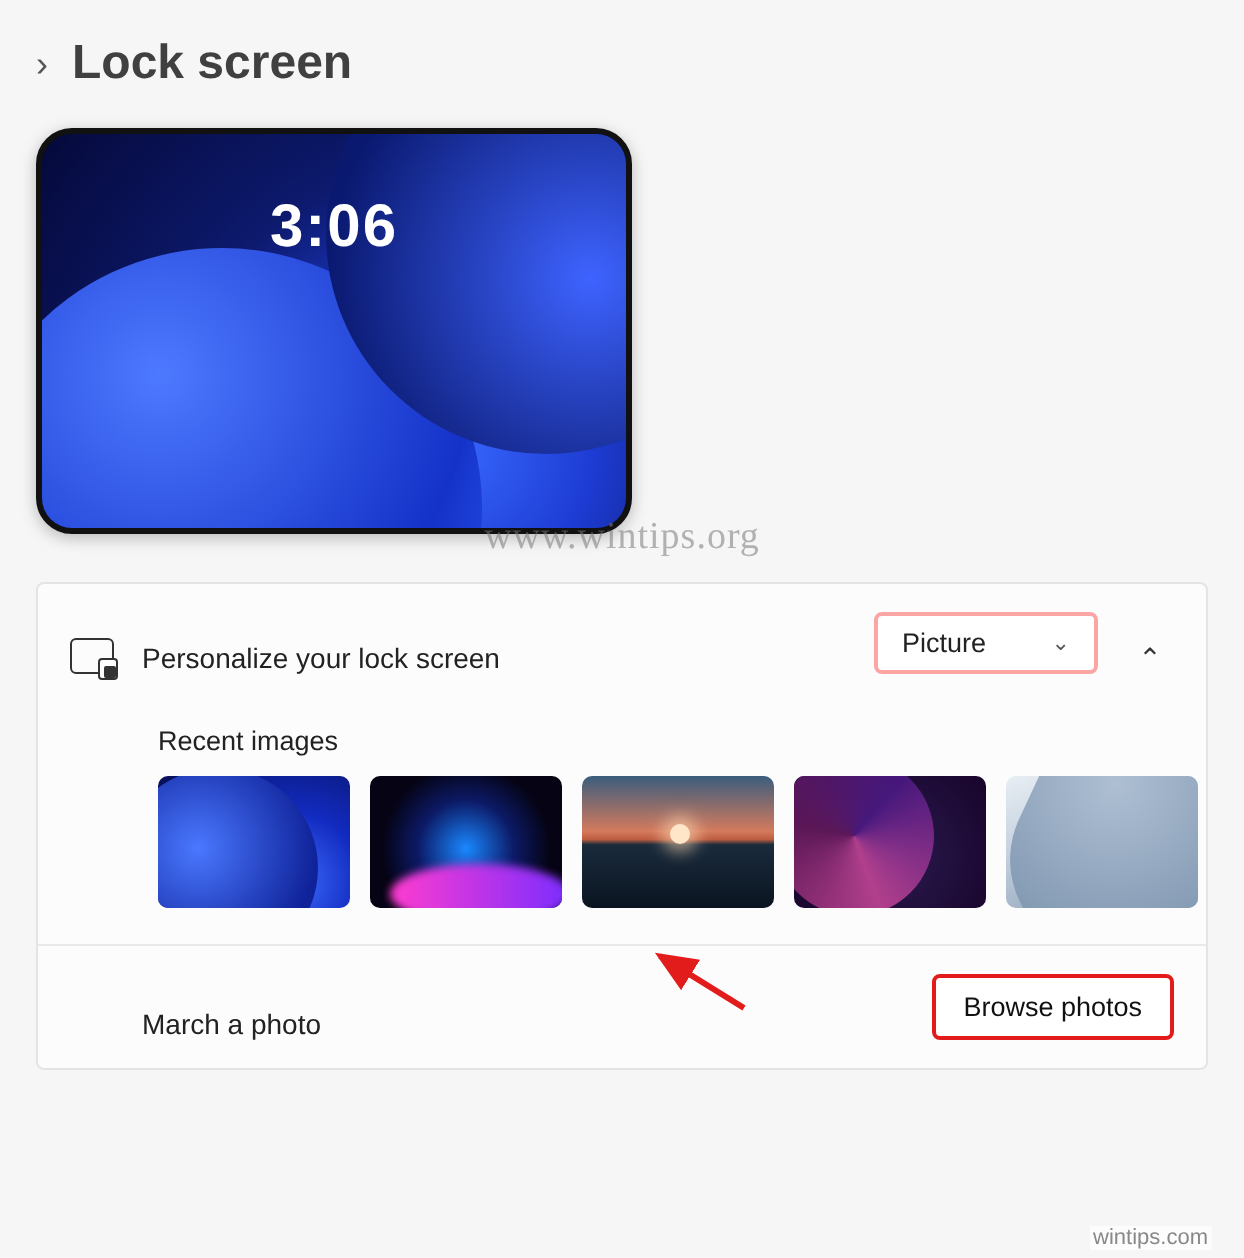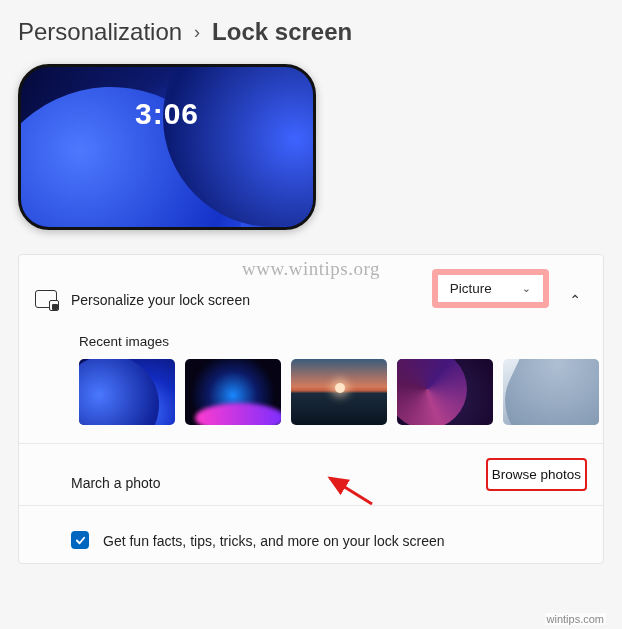--- a/index.html
+++ b/index.html
@@ -26,22 +26,22 @@
   .breadcrumb .current {
     font-weight: 600;
     color: #404040;
   }
   .breadcrumb .chev {
     font-size: 18px;
     color: #555;
   }
   .preview {
     width: 298px;
-    height: 166px;
-    border-radius: 31px;
+    height: 203px;
+    border-radius: 18px;
     border: 3px solid #111;
     background: radial-gradient(circle at 70% 80%, #3868ff 0%, #1d3bd2 28%, #0d1a6e 55%, #05093a 100%);
     position: relative;
     overflow: hidden;
     margin-bottom: 24px;
     box-shadow: 0 2px 8px rgba(0,0,0,0.25);
   }
   .preview::before,
   .preview::after {
     content: "";
@@ -116,21 +116,21 @@
     background: #333;
     border-radius: 1px;
     z-index: 2;
   }
 
   .select {
     display: flex;
     align-items: center;
     justify-content: space-between;
     gap: 30px;
-    border: 6px solid #fca5a5;
+    border: 2px solid #fca5a5;
     background: #fff;
     padding: 6px 12px;
     border-radius: 4px;
     font-size: 13.5px;
     min-width: 112px;
     color: #222;
   }
   .select .chev-dn { font-size: 11px; color: #555; }
 
   .expand-chev {
@@ -160,21 +160,21 @@
   .thumb.t3 { background: linear-gradient(180deg,#3a5d7d 0%, #d47a5d 42%, #be5d40 48%, #1a2b3c 52%, #0a1420 100%); }
   .thumb.t3::after { content:""; position:absolute; left:44px; top:24px; width:10px; height:10px; border-radius:50%; background:#ffe6c8; box-shadow:0 0 8px 4px rgba(255,220,180,.6); }
   .thumb.t4 { background: radial-gradient(circle at 50% 60%, #2a1a50 0%, #18042a 100%); }
   .thumb.t4::before { content:""; position:absolute; left:-10px; top:-10px; width:80px; height:80px; border-radius:50%; background: conic-gradient(from 40deg,#4f1a8c,#d44a9e,#6a1a5e,#4f1a8c); opacity:.8; }
   .thumb.t5 { background: linear-gradient(160deg,#e8eef4 0%, #c3d0de 40%, #7e95ae 100%); }
   .thumb.t5::before { content:""; position:absolute; right:-30px; bottom:-30px; width:120px; height:120px; border-radius:40%; background: radial-gradient(circle at 30% 30%, #aebfd3, #6d86a2); transform: rotate(25deg); }
 
   .browse-btn {
     border: 2px solid #e21b1b;
     background: #fff;
-    padding: 7px 4px;
+    padding: 7px 14px;
     border-radius: 4px;
     font-size: 13.5px;
     color: #111;
     cursor: pointer;
   }
 
   .checkbox {
     width: 18px; height: 18px;
     border-radius: 4px;
     background: #0067c0;
@@ -216,21 +216,20 @@
     background: rgba(255,255,255,0.7);
     padding: 0 2px;
   }
 </style>
 </head>
 <body>
 
 <div class="page">
 
   <div class="breadcrumb">
-    <span>Personalization</span>
     <span class="chev">›</span>
     <span class="current">Lock screen</span>
   </div>
 
   <div class="preview">
     <div class="preview-time">
       <div class="clock">3:06</div>
     </div>
   </div>
 
@@ -260,29 +259,20 @@
         <div class="thumb t5" title="light-grey-waves"></div>
       </div>
     </div>
 
     <div class="row divider-top">
       <div style="width:22px"></div>
       <div class="row-title">March a photo</div>
       <div class="browse-btn">Browse photos</div>
     </div>
 
-    <div class="row divider-top">
-      <div style="width:22px"></div>
-      <span class="checkbox">
-        <svg width="11" height="11" viewBox="0 0 12 12">
-            <path d="M2 6 L5 9 L10 3" stroke="#fff" stroke-width="2" fill="none" stroke-linecap="round" stroke-linejoin="round"></path>
-          </svg>
-      </span>
-      <div class="row-title">Get fun facts, tips, tricks, and more on your lock screen</div>
-    </div>
 
   </div>
 </div>
 
 <div class="watermark">www.wintips.org</div>
 
 <svg class="arrow-annot" width="60" height="40">
   <defs>
     <marker id="ah" markerWidth="8" markerHeight="8" refX="6" refY="3" orient="auto">
       <path d="M0,0 L7,3 L0,6 Z" fill="#e21b1b"></path>

